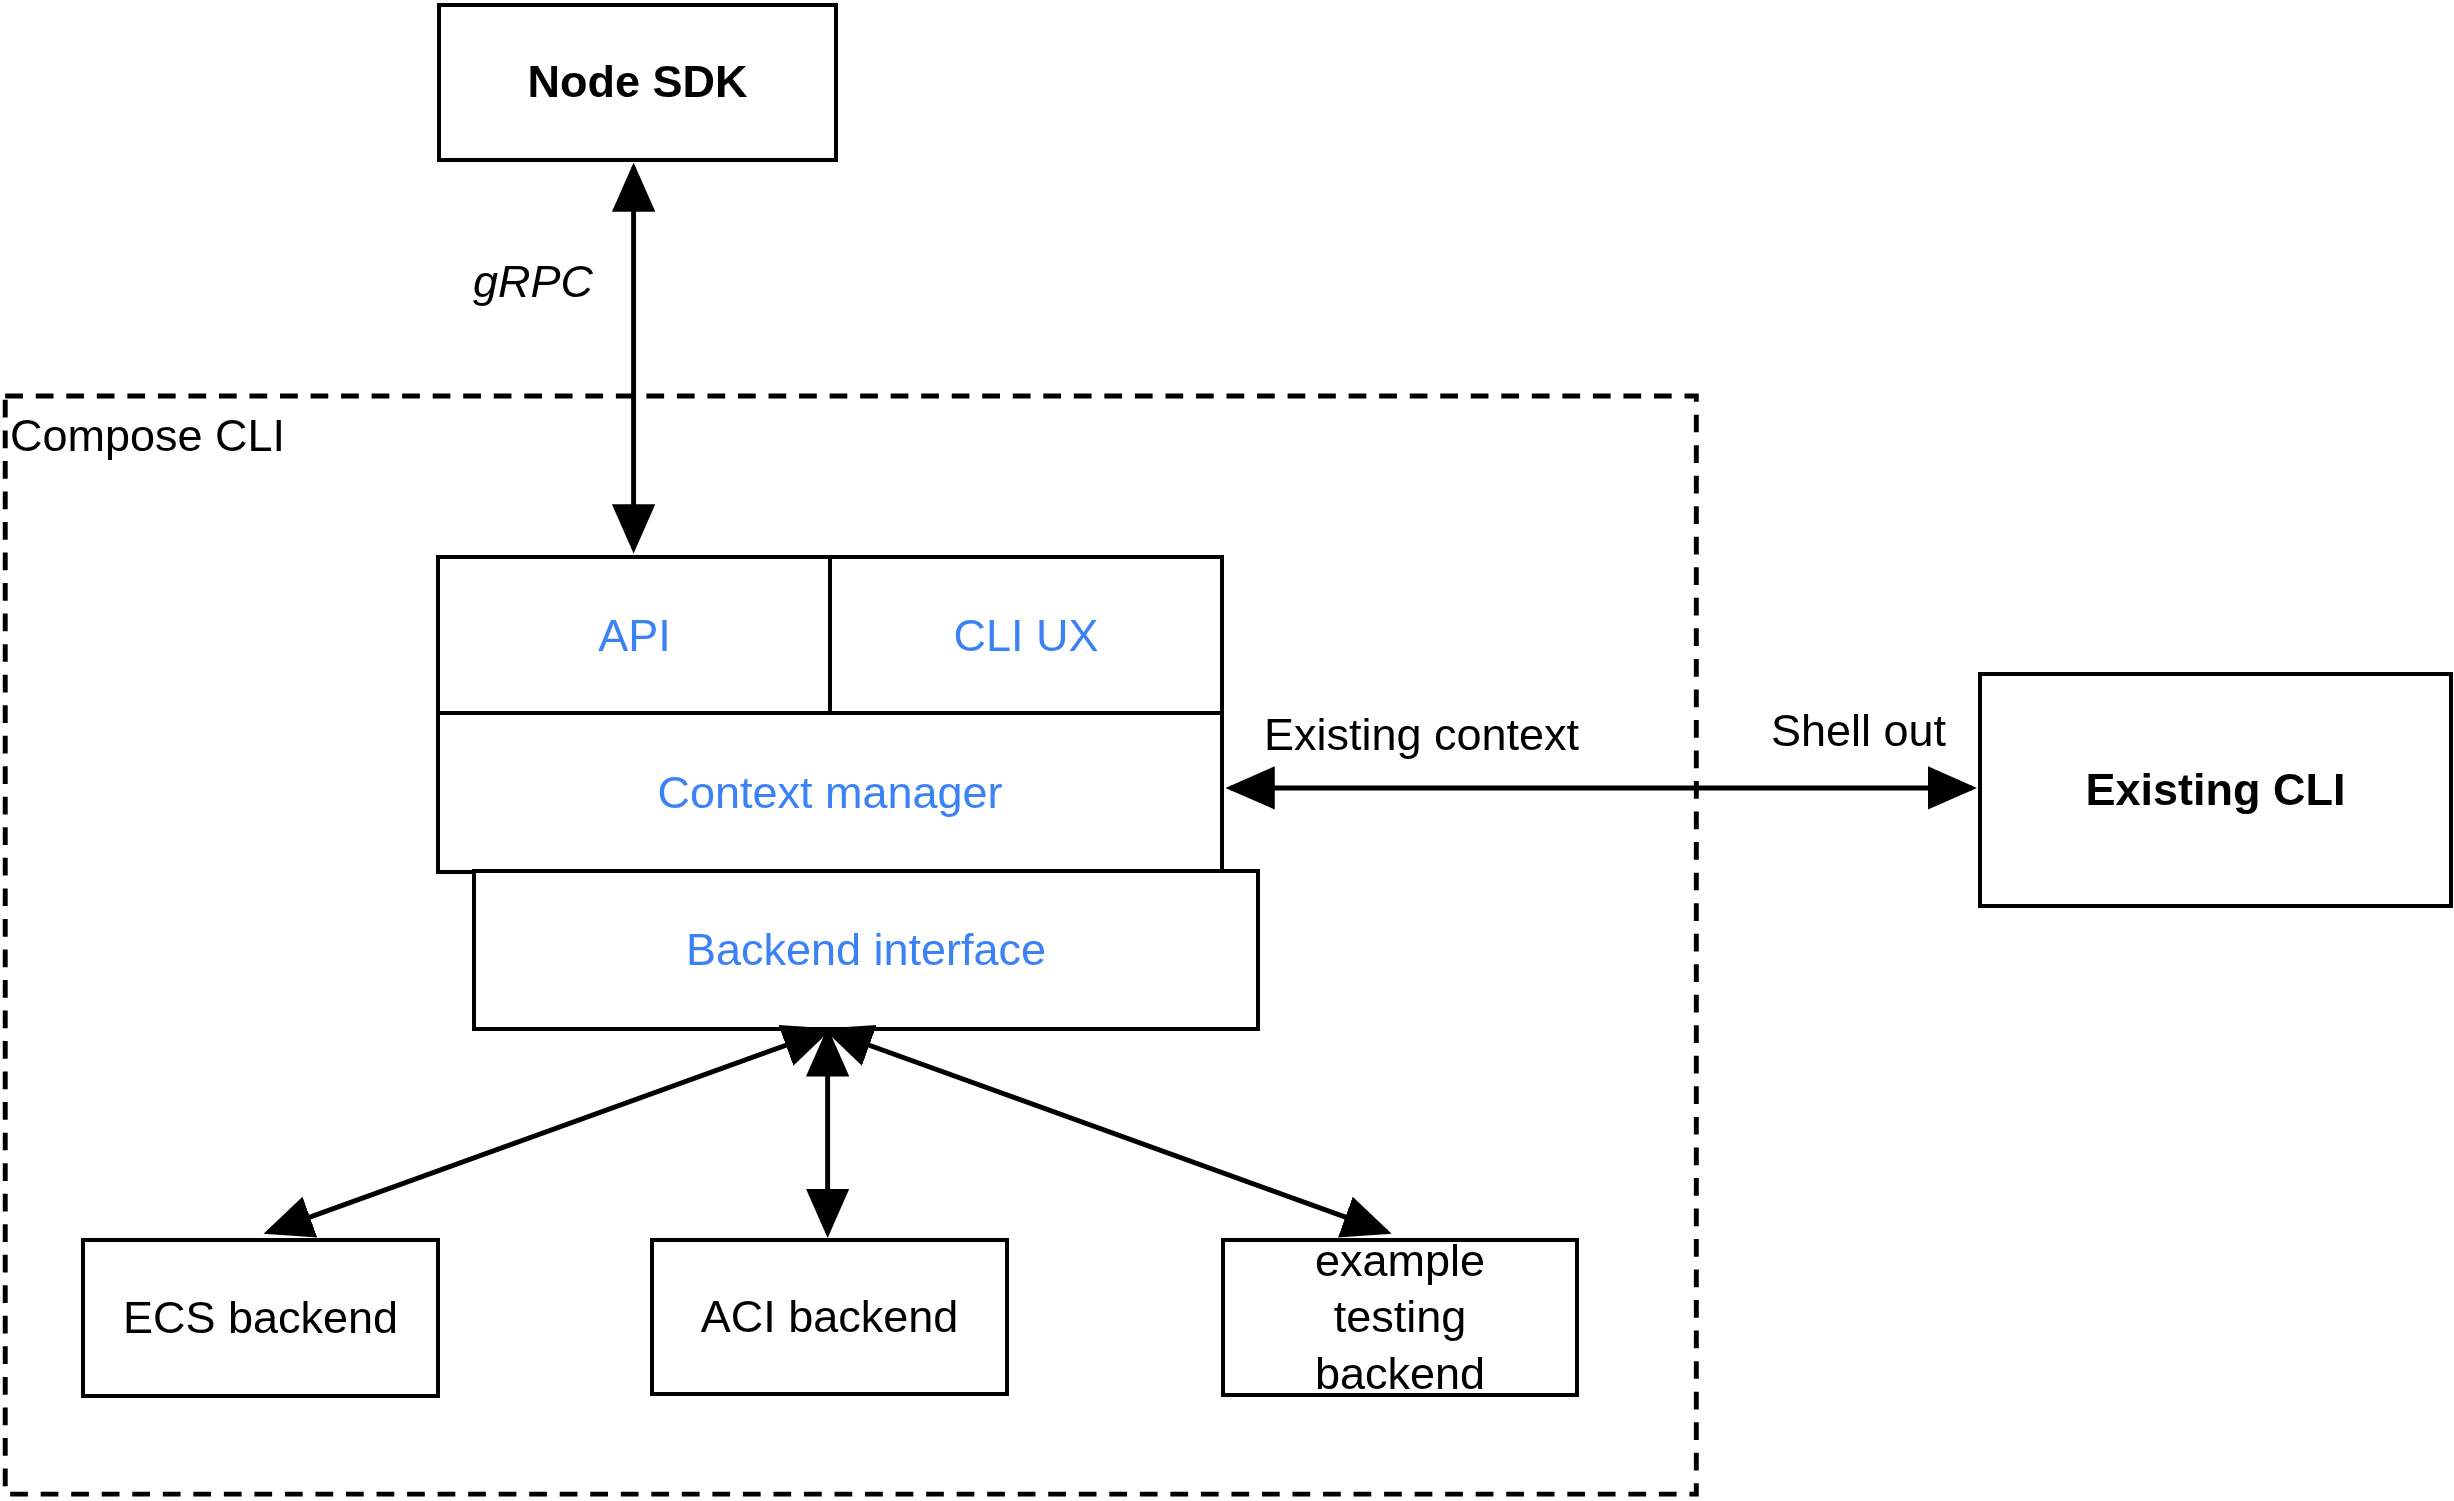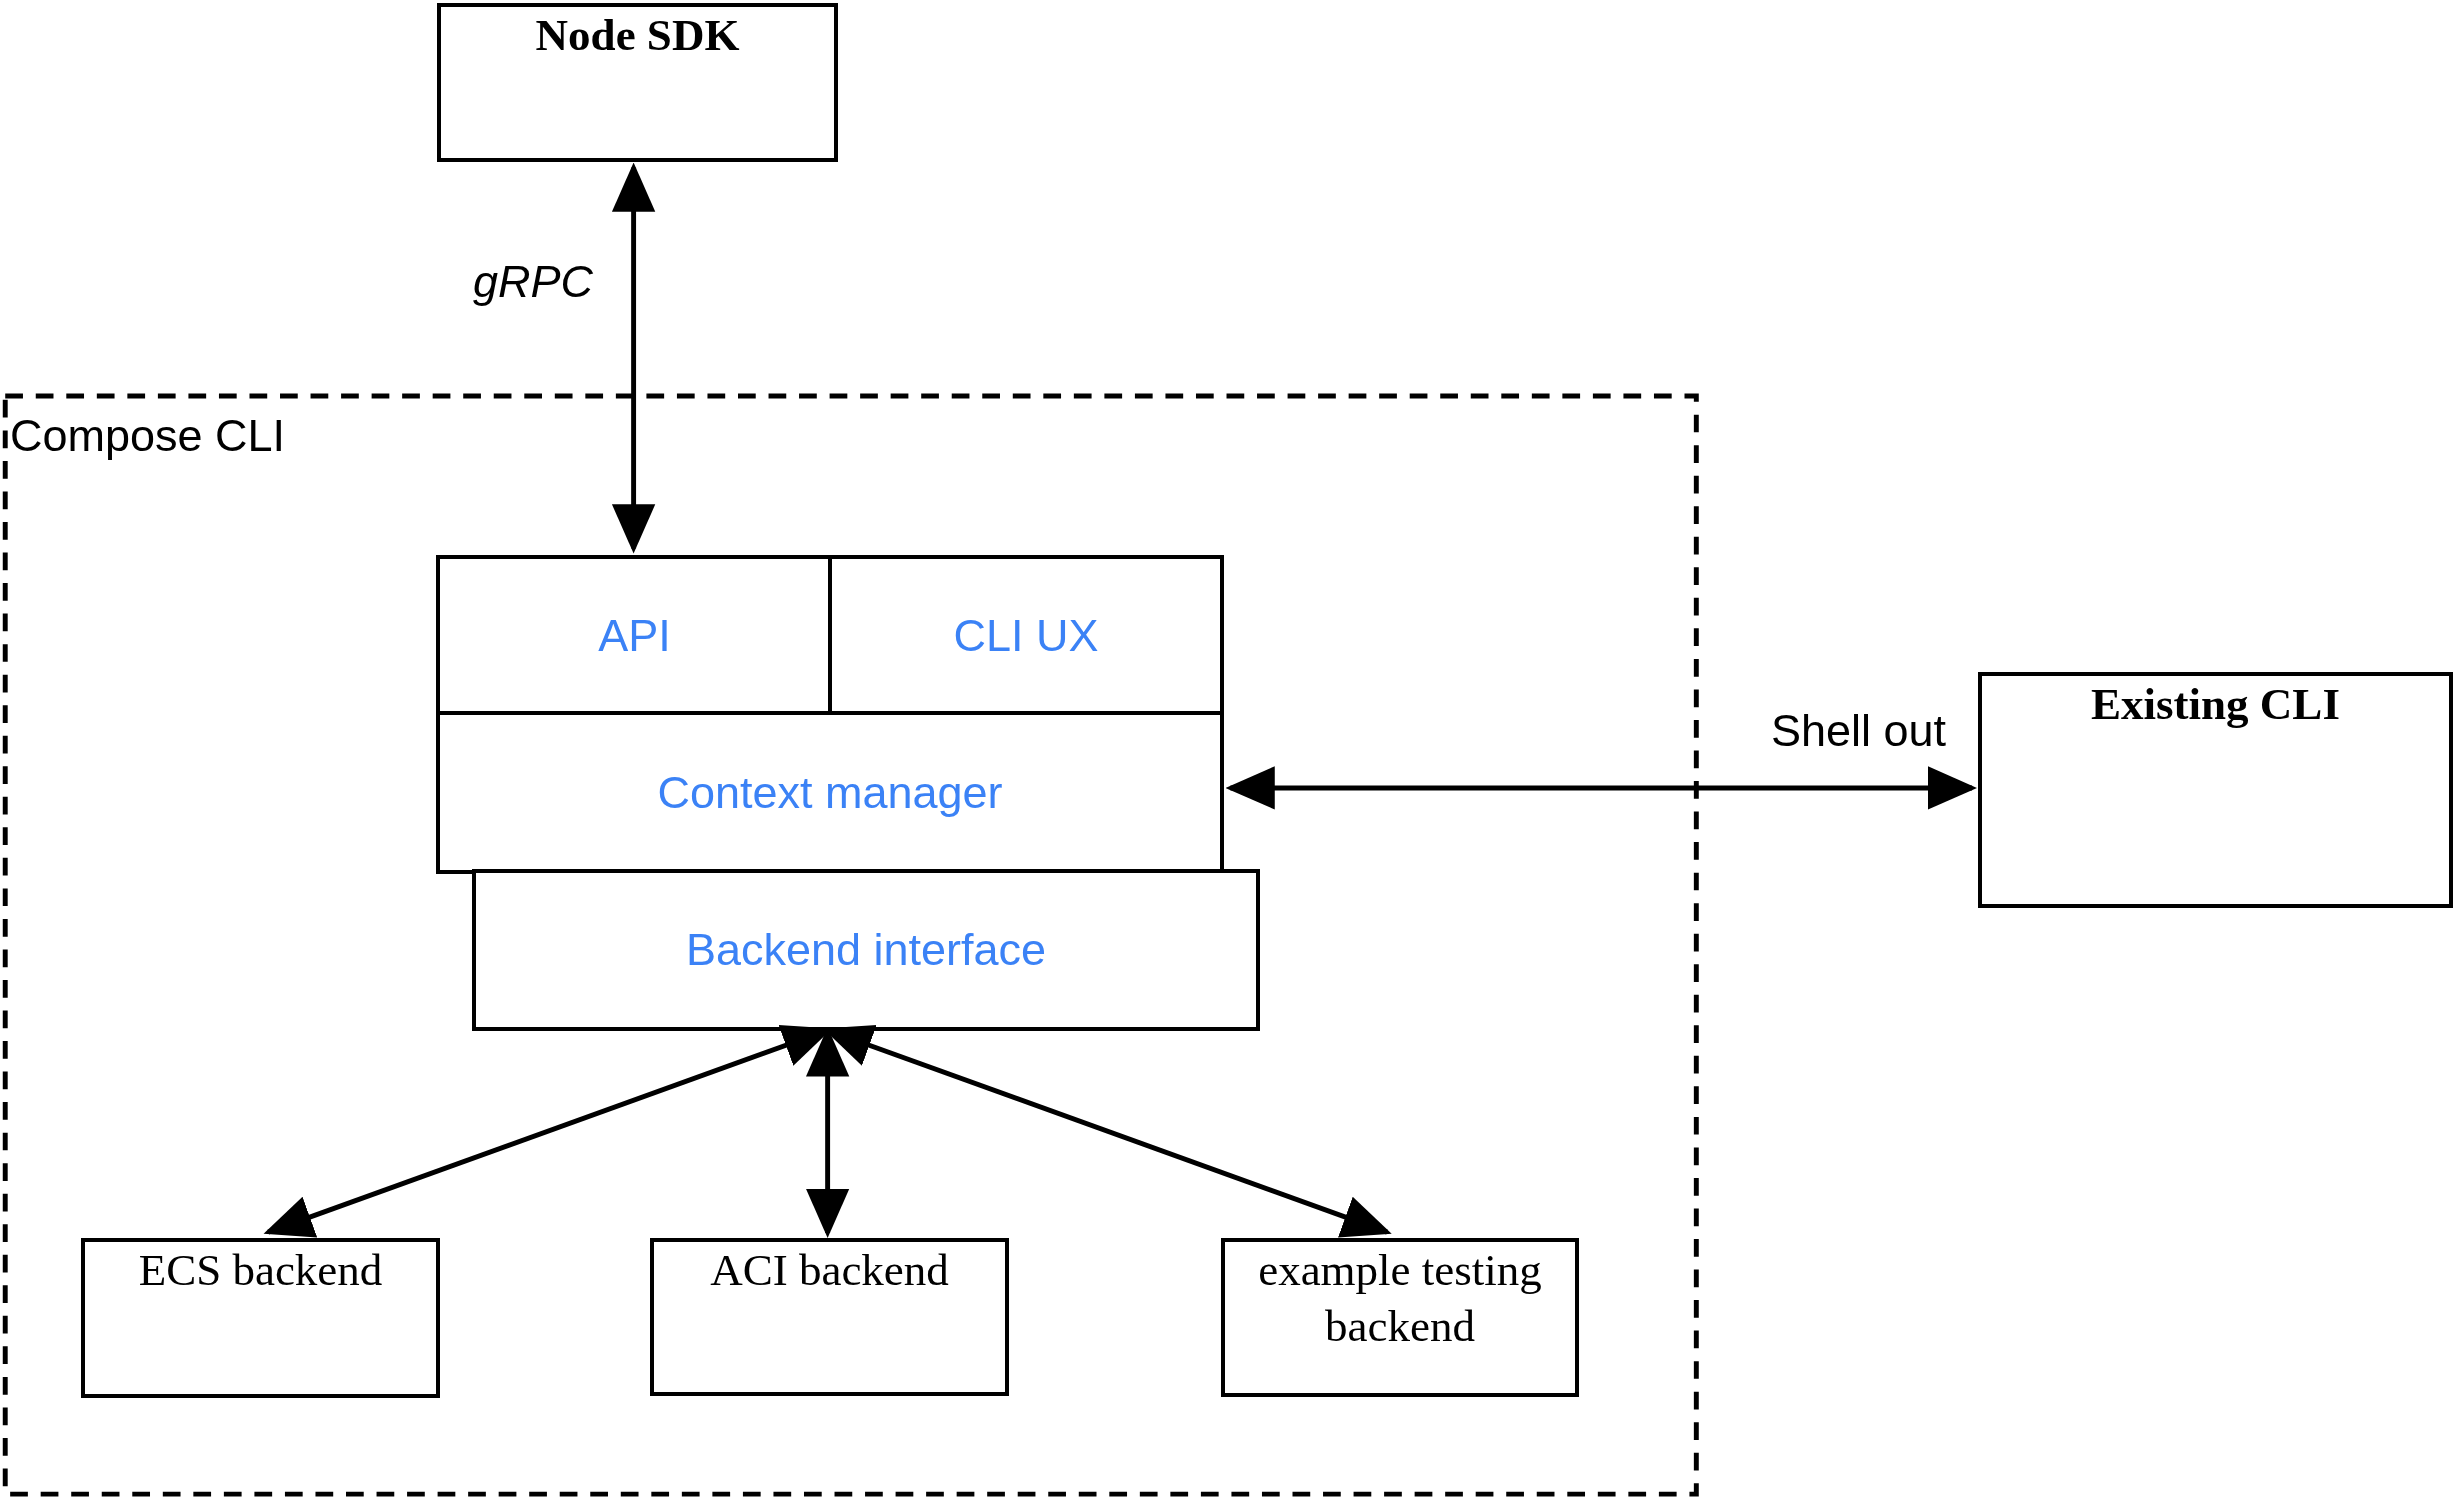--- a/index.html
+++ b/index.html
@@ -15,27 +15,26 @@
     font-family: "Liberation Sans", sans-serif;
     color: #000000;
     overflow: hidden;
   }
   .box {
     position: absolute;
     box-sizing: border-box;
     border: 4.9px solid #000000;
     background: #ffffff;
     display: flex;
-    align-items: flex-start;
+    align-items: center;
     justify-content: center;
     text-align: center;
     font-size: 45px;
     line-height: 1.25;
     color: #000000;
-    font-family: Liberation Serif, serif;
   }
   .cell {
     position: absolute;
     box-sizing: border-box;
     border: 4.9px solid #000000;
     background: #ffffff;
     display: flex;
     align-items: center;
     justify-content: center;
     text-align: center;
@@ -100,20 +99,21 @@
     <span>ECS backend</span>
   </div>
   <div class="box" style="left:650px; top:1238px; width:359px; height:158px;">
     <span>ACI backend</span>
   </div>
   <div class="box" style="left:1221px; top:1238px; width:358px; height:159px; padding:0 32px;">
     <span>example testing backend</span>
   </div>
 
   <div class="edge-label" style="left:473px; top:258px; width:158px; text-align:left;font-style:italic;">gRPC</div>
+  <div class="edge-label" style="left:1254px; top:711px; width:335px; text-align:center;">Existing context</div>
   <div class="edge-label" style="left:1749px; top:707px; width:197px; text-align:right;">Shell out</div>
 
   <svg class="wires" viewBox="0 0 2492 1524">
     <defs>
       <marker id="ah" markerWidth="10" markerHeight="10" refX="9" refY="5" orient="auto-start-reverse" markerUnits="strokeWidth">
         <path d="M0,0.6 L10,5 L0,9.4 Z" fill="#000000"></path>
       </marker>
     </defs>
 
     <rect x="5" y="402" width="1717" height="1115" fill="none" stroke="#000000" stroke-width="5" stroke-dasharray="18,13"></rect>

